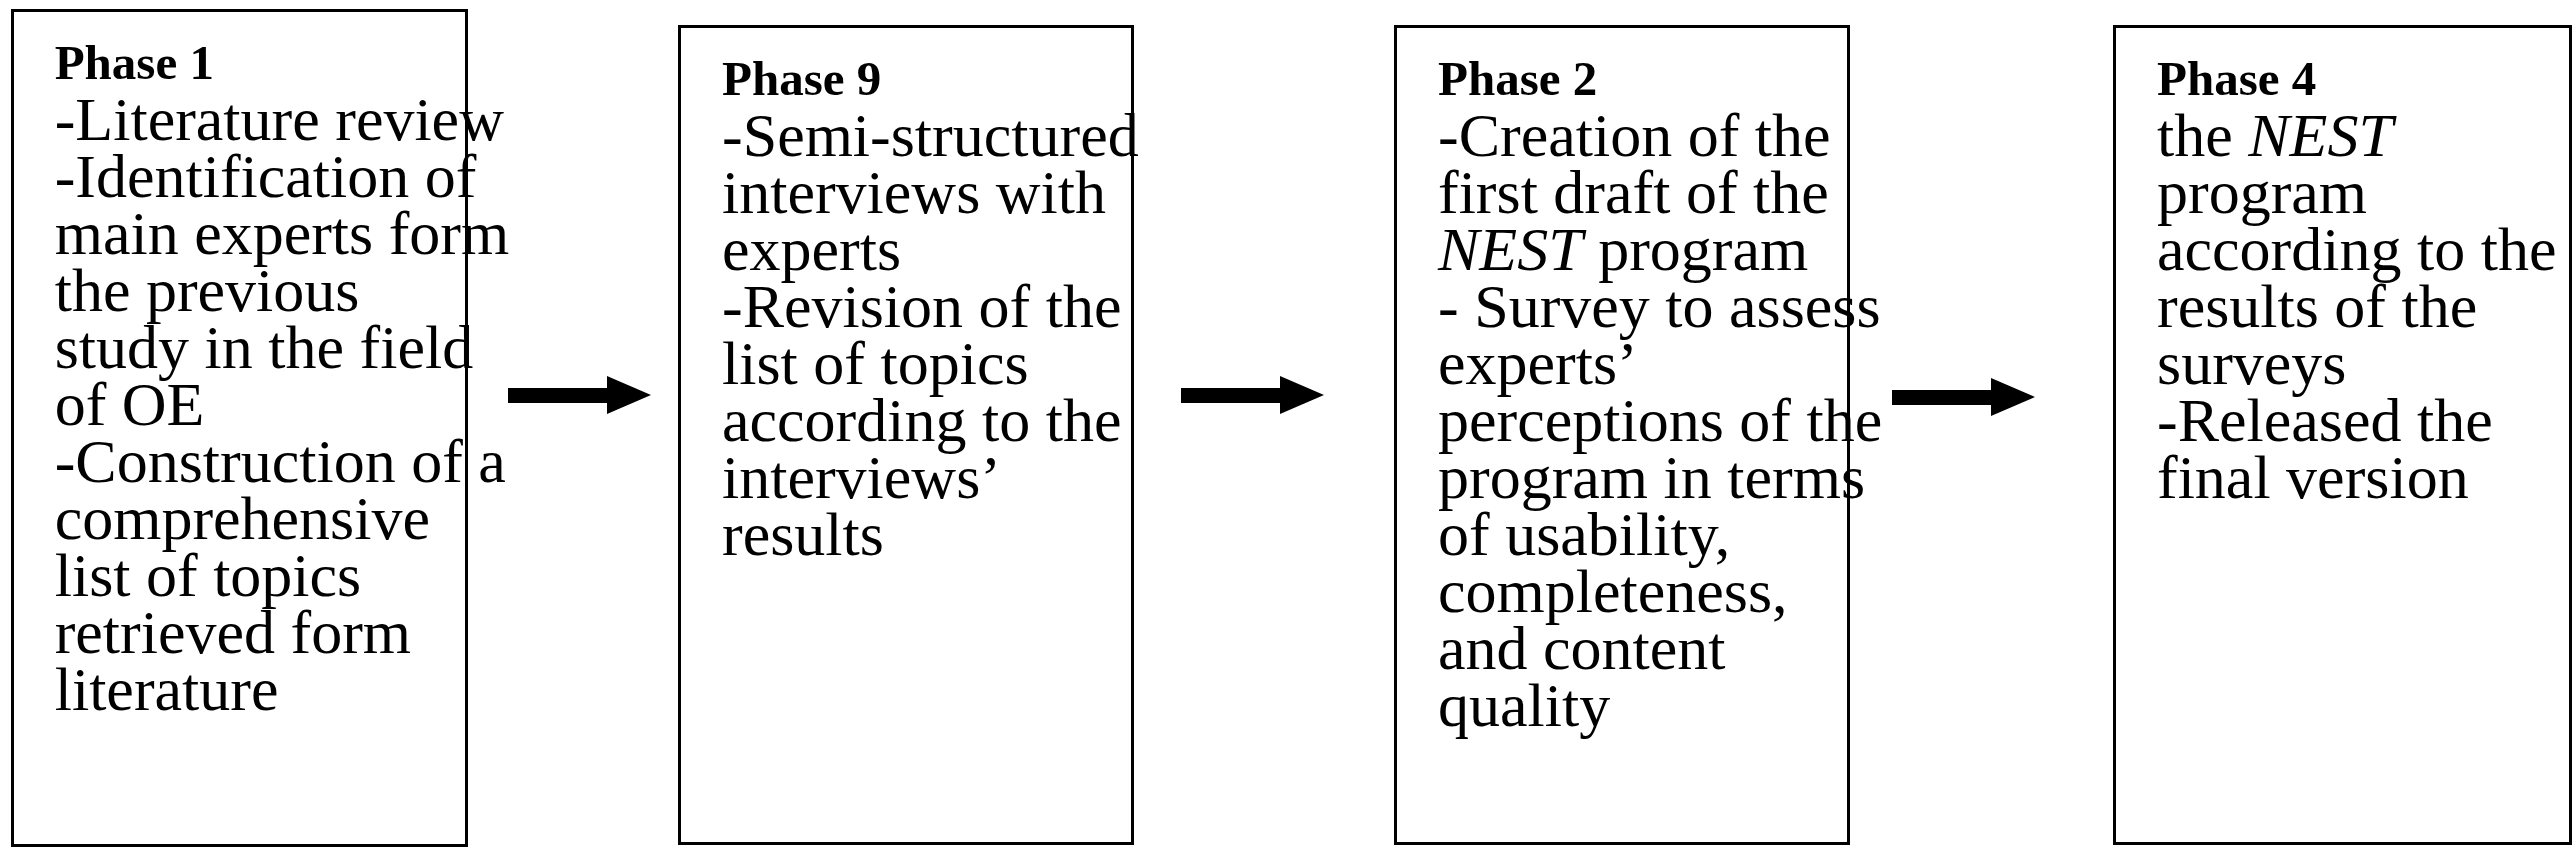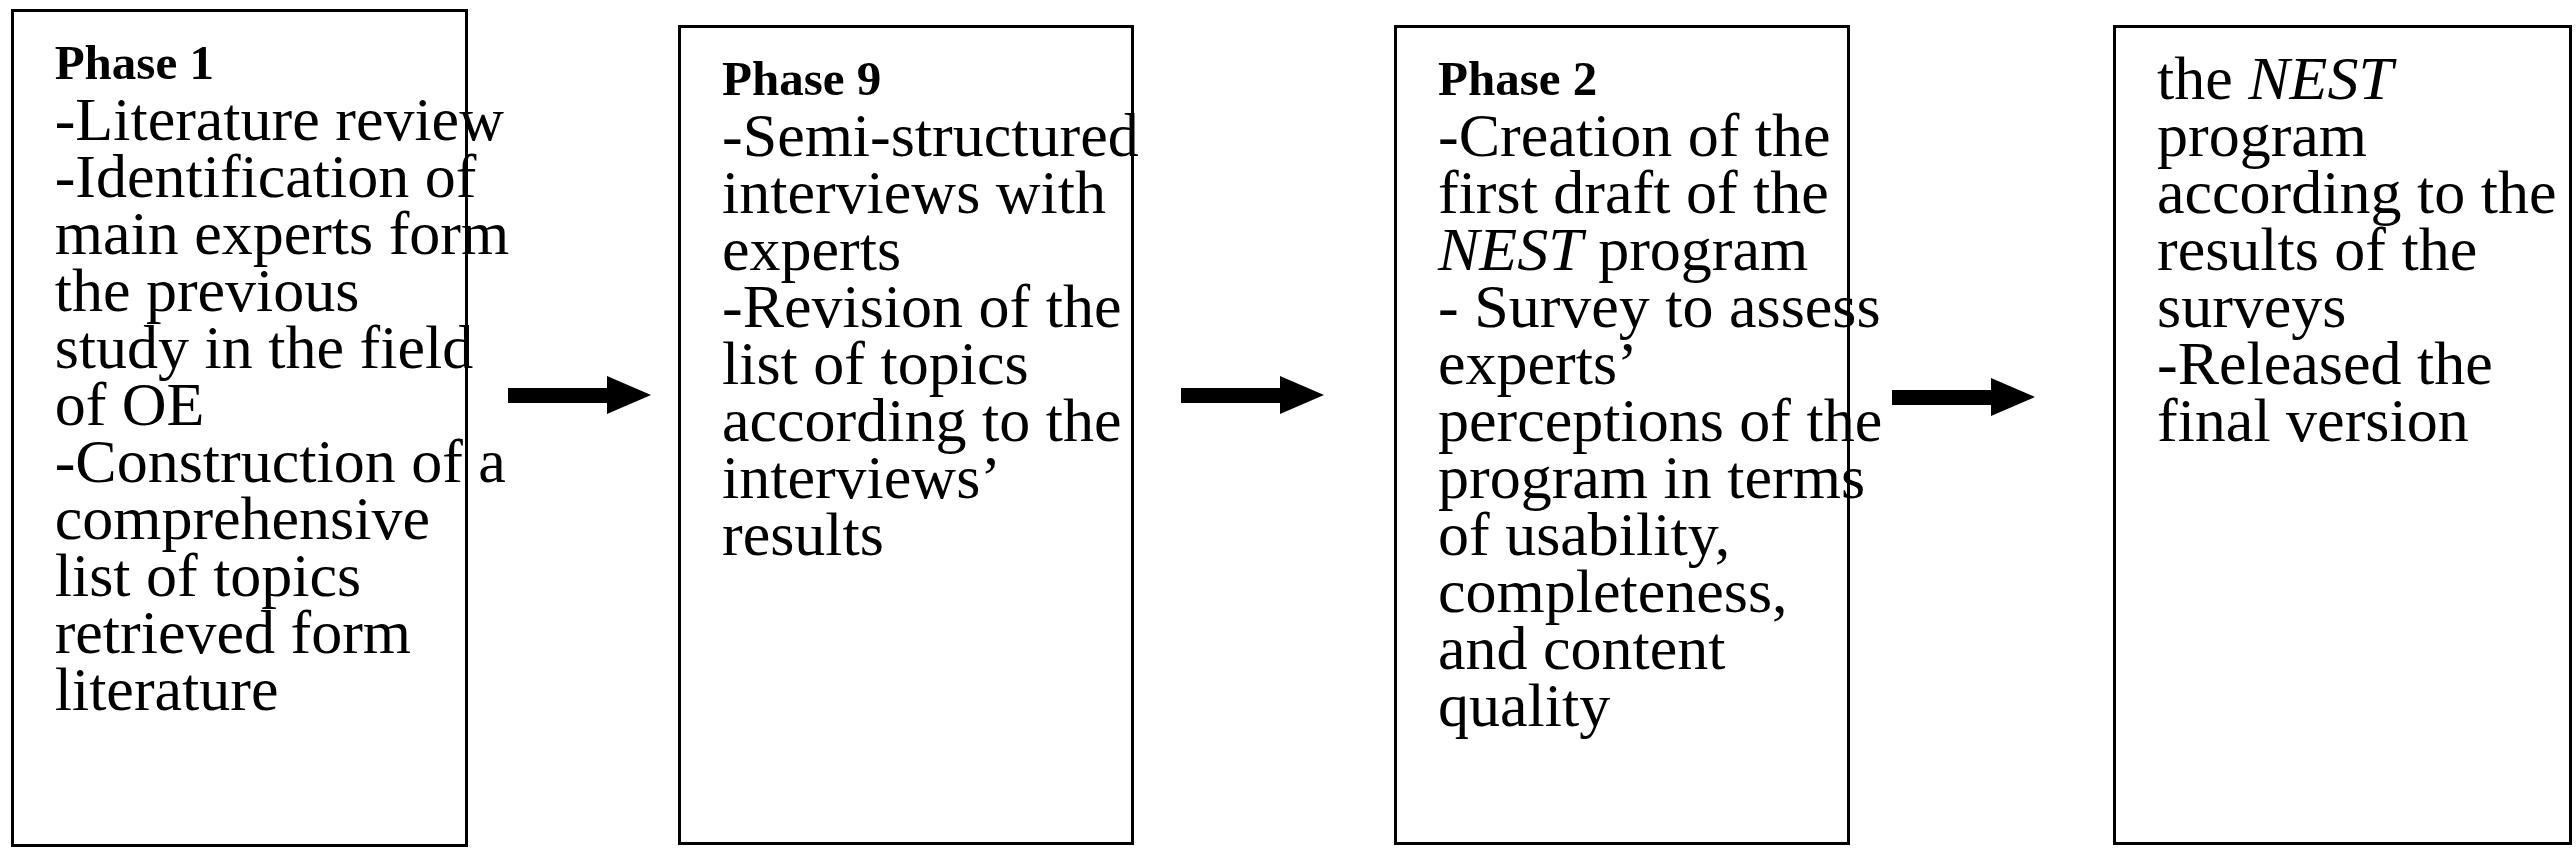--- a/index.html
+++ b/index.html
@@ -131,20 +131,21 @@
         <div class="line">quality</div>
       </div>
   </div>
 
   <div class="arrow a3">
     <div class="shaft"></div>
     <div class="head"></div>
   </div>
 
   <div class="phase-box b4">
+    <div class="phase-title">Phase 4</div>
     <div class="phase-body">
         <div class="line">the <em>NEST</em></div>
         <div class="line">program</div>
         <div class="line">according to the</div>
         <div class="line">results of the</div>
         <div class="line">surveys</div>
         <div class="line">-Released the</div>
         <div class="line">final version</div>
       </div>
   </div>

